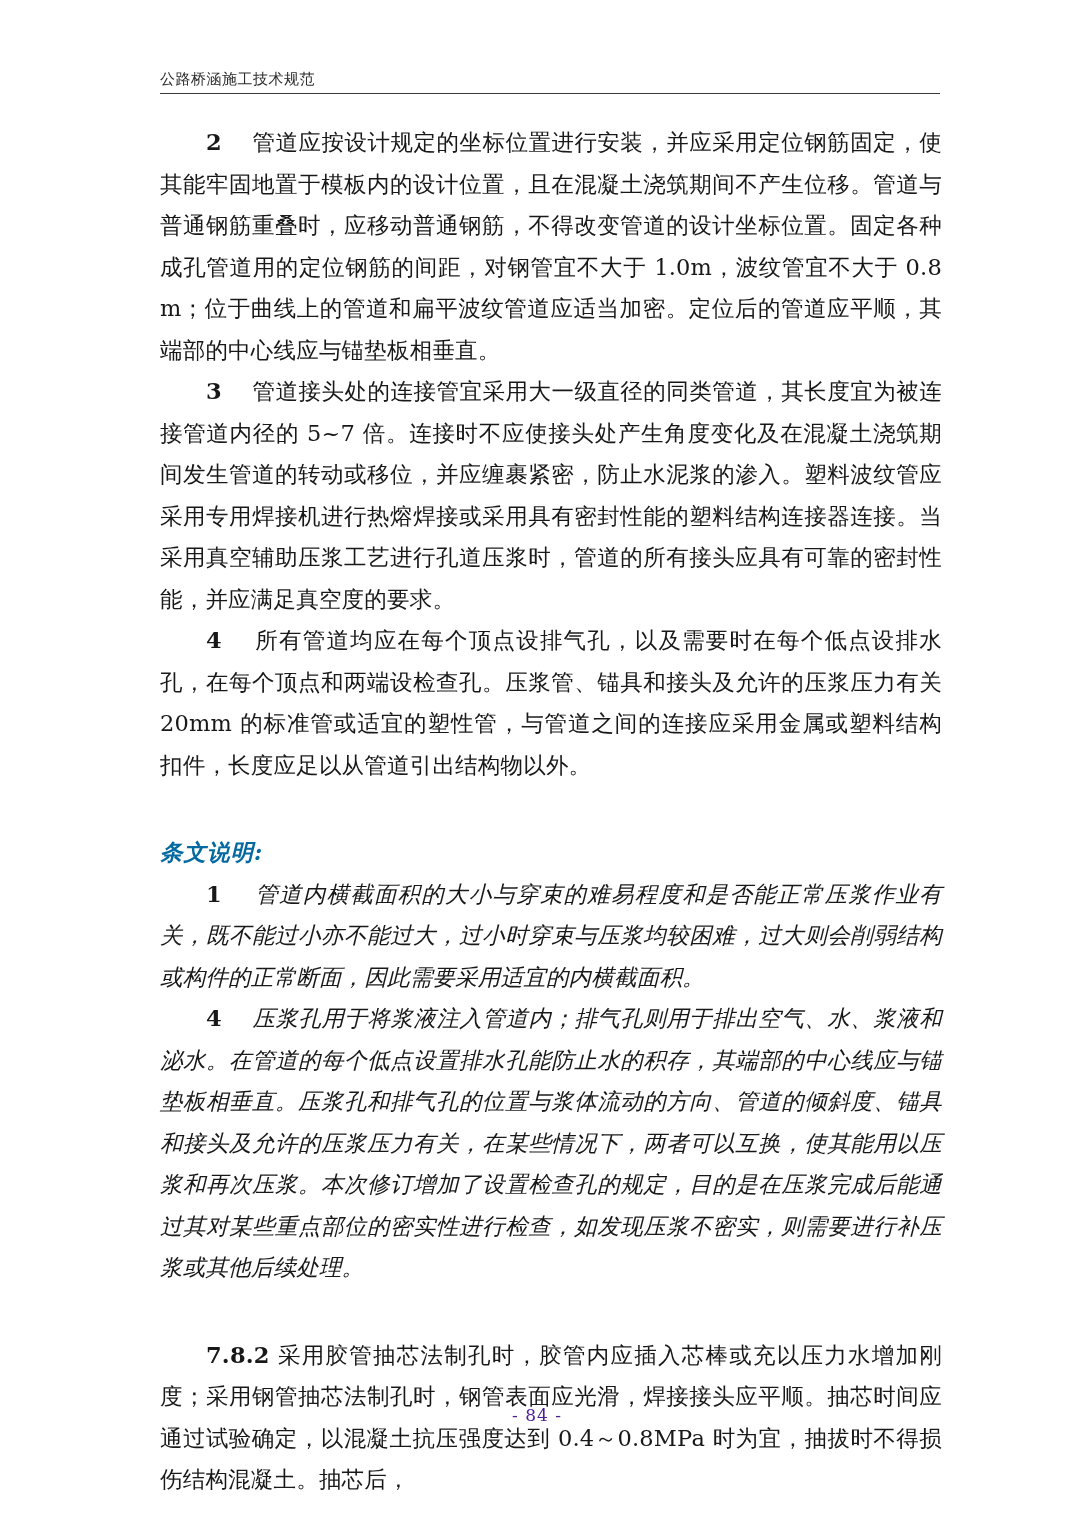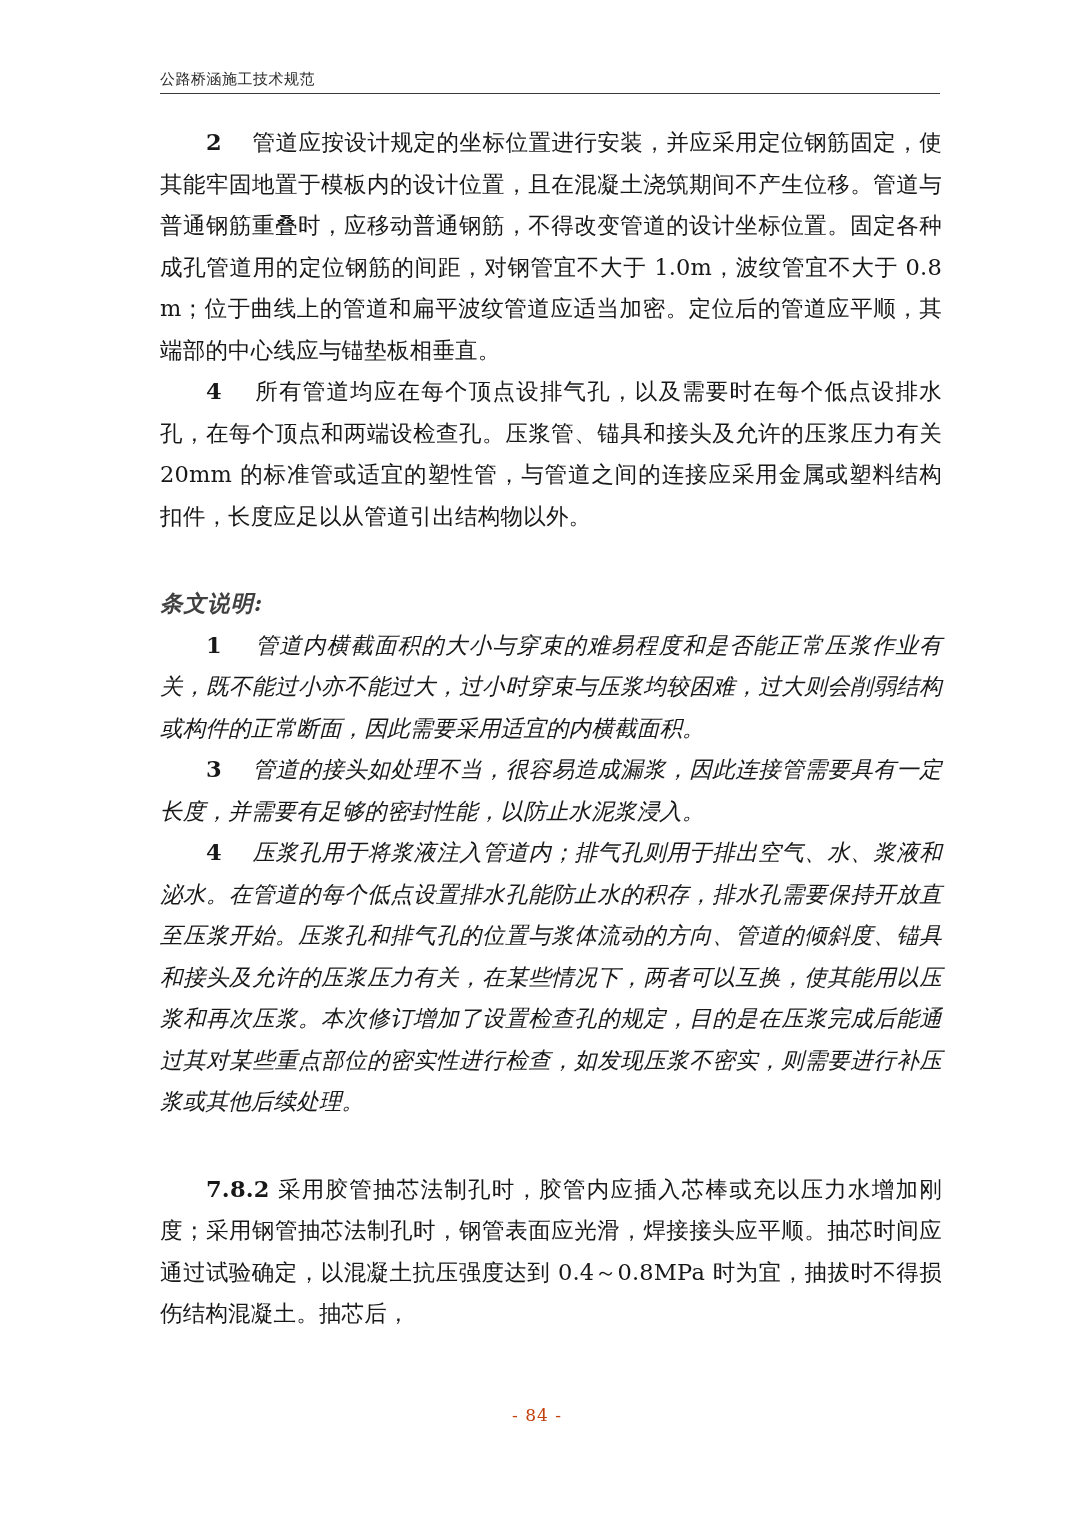--- a/index.html
+++ b/index.html
@@ -84,72 +84,72 @@
   }
 
   .section-heading {
     margin: 0;
     font-family: "DejaVu Serif", "Liberation Serif", serif;
     font-style: italic;
     font-weight: 700;
     font-size: 22.5px;
     line-height: 41.5px;
     letter-spacing: 1px;
-    color: #404040;
+    color: #0369a1;
   }
 
   .clause-num {
     font-weight: 700;
     font-style: normal;
     font-family: "DejaVu Serif", "Liberation Serif", serif;
   }
   .gap-lg { height: 46px; }
 
   
   .footer-zone {
     position: absolute;
     left: 0;
     top: 1405px;
     width: 1074px;
     text-align: center;
   }
   .page-number {
     font-family: "DejaVu Serif", "Liberation Serif", serif;
     font-size: 17px;
-    color: #c2410c;
+    color: #4c1d95;
     letter-spacing: 1px;
   }
 </style>
 </head>
 <body>
 
 <div class="page">
 
   <div class="header-zone">
     <div class="header-title">公路桥涵施工技术规范</div>
     <div class="header-rule"></div>
   </div>
 
   <div class="content">
 
     <p class="para song indent"><span class="clause-num">2</span>&nbsp;&nbsp;&nbsp;&nbsp;<span>管道应按设计规定的坐标位置进行安装，并应采用定位钢筋固定，使其能牢固地置于模板内的设计位置，且在混凝土浇筑期间不产生位移。管道与普通钢筋重叠时，应移动普通钢筋，不得改变管道的设计坐标位置。固定各种成孔管道用的定位钢筋的间距，对钢管宜不大于 1.0m，波纹管宜不大于 0.8m；位于曲线上的管道和扁平波纹管道应适当加密。定位后的管道应平顺，其端部的中心线应与锚垫板相垂直。</span></p>
 
+    <p class="para song indent"><span class="clause-num">3</span>&nbsp;&nbsp;&nbsp;&nbsp;<span>管道接头处的连接管宜采用大一级直径的同类管道，其长度宜为被连接管道内径的 5~7 倍。连接时不应使接头处产生角度变化及在混凝土浇筑期间发生管道的转动或移位，并应缠裹紧密，防止水泥浆的渗入。塑料波纹管应采用专用焊接机进行热熔焊接或采用具有密封性能的塑料结构连接器连接。当采用真空辅助压浆工艺进行孔道压浆时，管道的所有接头应具有可靠的密封性能，并应满足真空度的要求。</span></p>
 
     <p class="para song indent"><span class="clause-num">4</span>&nbsp;&nbsp;&nbsp;&nbsp;<span>所有管道均应在每个顶点设排气孔，以及需要时在每个低点设排水孔，在每个顶点和两端设检查孔。压浆管、锚具和接头及允许的压浆压力有关 20mm 的标准管或适宜的塑性管，与管道之间的连接应采用金属或塑料结构扣件，长度应足以从管道引出结构物以外。</span></p>
 
 
     <div class="gap-lg"></div>
 
     <p class="section-heading">条文说明:</p>
 
     <p class="para kai indent"><span class="clause-num">1</span>&nbsp;&nbsp;&nbsp;&nbsp;<span>管道内横截面积的大小与穿束的难易程度和是否能正常压浆作业有关，既不能过小亦不能过大，过小时穿束与压浆均较困难，过大则会削弱结构或构件的正常断面，因此需要采用适宜的内横截面积。</span></p>
 
-    <p class="para kai indent"><span class="clause-num">3</span>&nbsp;&nbsp;&nbsp;&nbsp;<span>管道的接头如处理不当，很容易造成漏浆，因此连接管需要具有一定长度，并需要有足够的密封性能，以防止水泥浆浸入。</span></p>
 
-    <p class="para kai indent"><span class="clause-num">4</span>&nbsp;&nbsp;&nbsp;&nbsp;<span>压浆孔用于将浆液注入管道内；排气孔则用于排出空气、水、浆液和泌水。在管道的每个低点设置排水孔能防止水的积存，排水孔需要保持开放直至压浆开始。压浆孔和排气孔的位置与浆体流动的方向、管道的倾斜度、锚具和接头及允许的压浆压力有关，在某些情况下，两者可以互换，使其能用以压浆和再次压浆。本次修订增加了设置检查孔的规定，目的是在压浆完成后能通过其对某些重点部位的密实性进行检查，如发现压浆不密实，则需要进行补压浆或其他后续处理。</span></p>
+    <p class="para kai indent"><span class="clause-num">4</span>&nbsp;&nbsp;&nbsp;&nbsp;<span>压浆孔用于将浆液注入管道内；排气孔则用于排出空气、水、浆液和泌水。在管道的每个低点设置排水孔能防止水的积存，其端部的中心线应与锚垫板相垂直。压浆孔和排气孔的位置与浆体流动的方向、管道的倾斜度、锚具和接头及允许的压浆压力有关，在某些情况下，两者可以互换，使其能用以压浆和再次压浆。本次修订增加了设置检查孔的规定，目的是在压浆完成后能通过其对某些重点部位的密实性进行检查，如发现压浆不密实，则需要进行补压浆或其他后续处理。</span></p>
 
     <div class="gap-lg"></div>
 
     <p class="para song indent"><span class="clause-num">7.8.2</span>&nbsp;<span>采用胶管抽芯法制孔时，胶管内应插入芯棒或充以压力水增加刚度；采用钢管抽芯法制孔时，钢管表面应光滑，焊接接头应平顺。抽芯时间应通过试验确定，以混凝土抗压强度达到 0.4～0.8MPa 时为宜，抽拔时不得损伤结构混凝土。抽芯后，</span></p>
 
   </div>
 
   <div class="footer-zone">
     <span class="page-number">- 84 -</span>
   </div>

